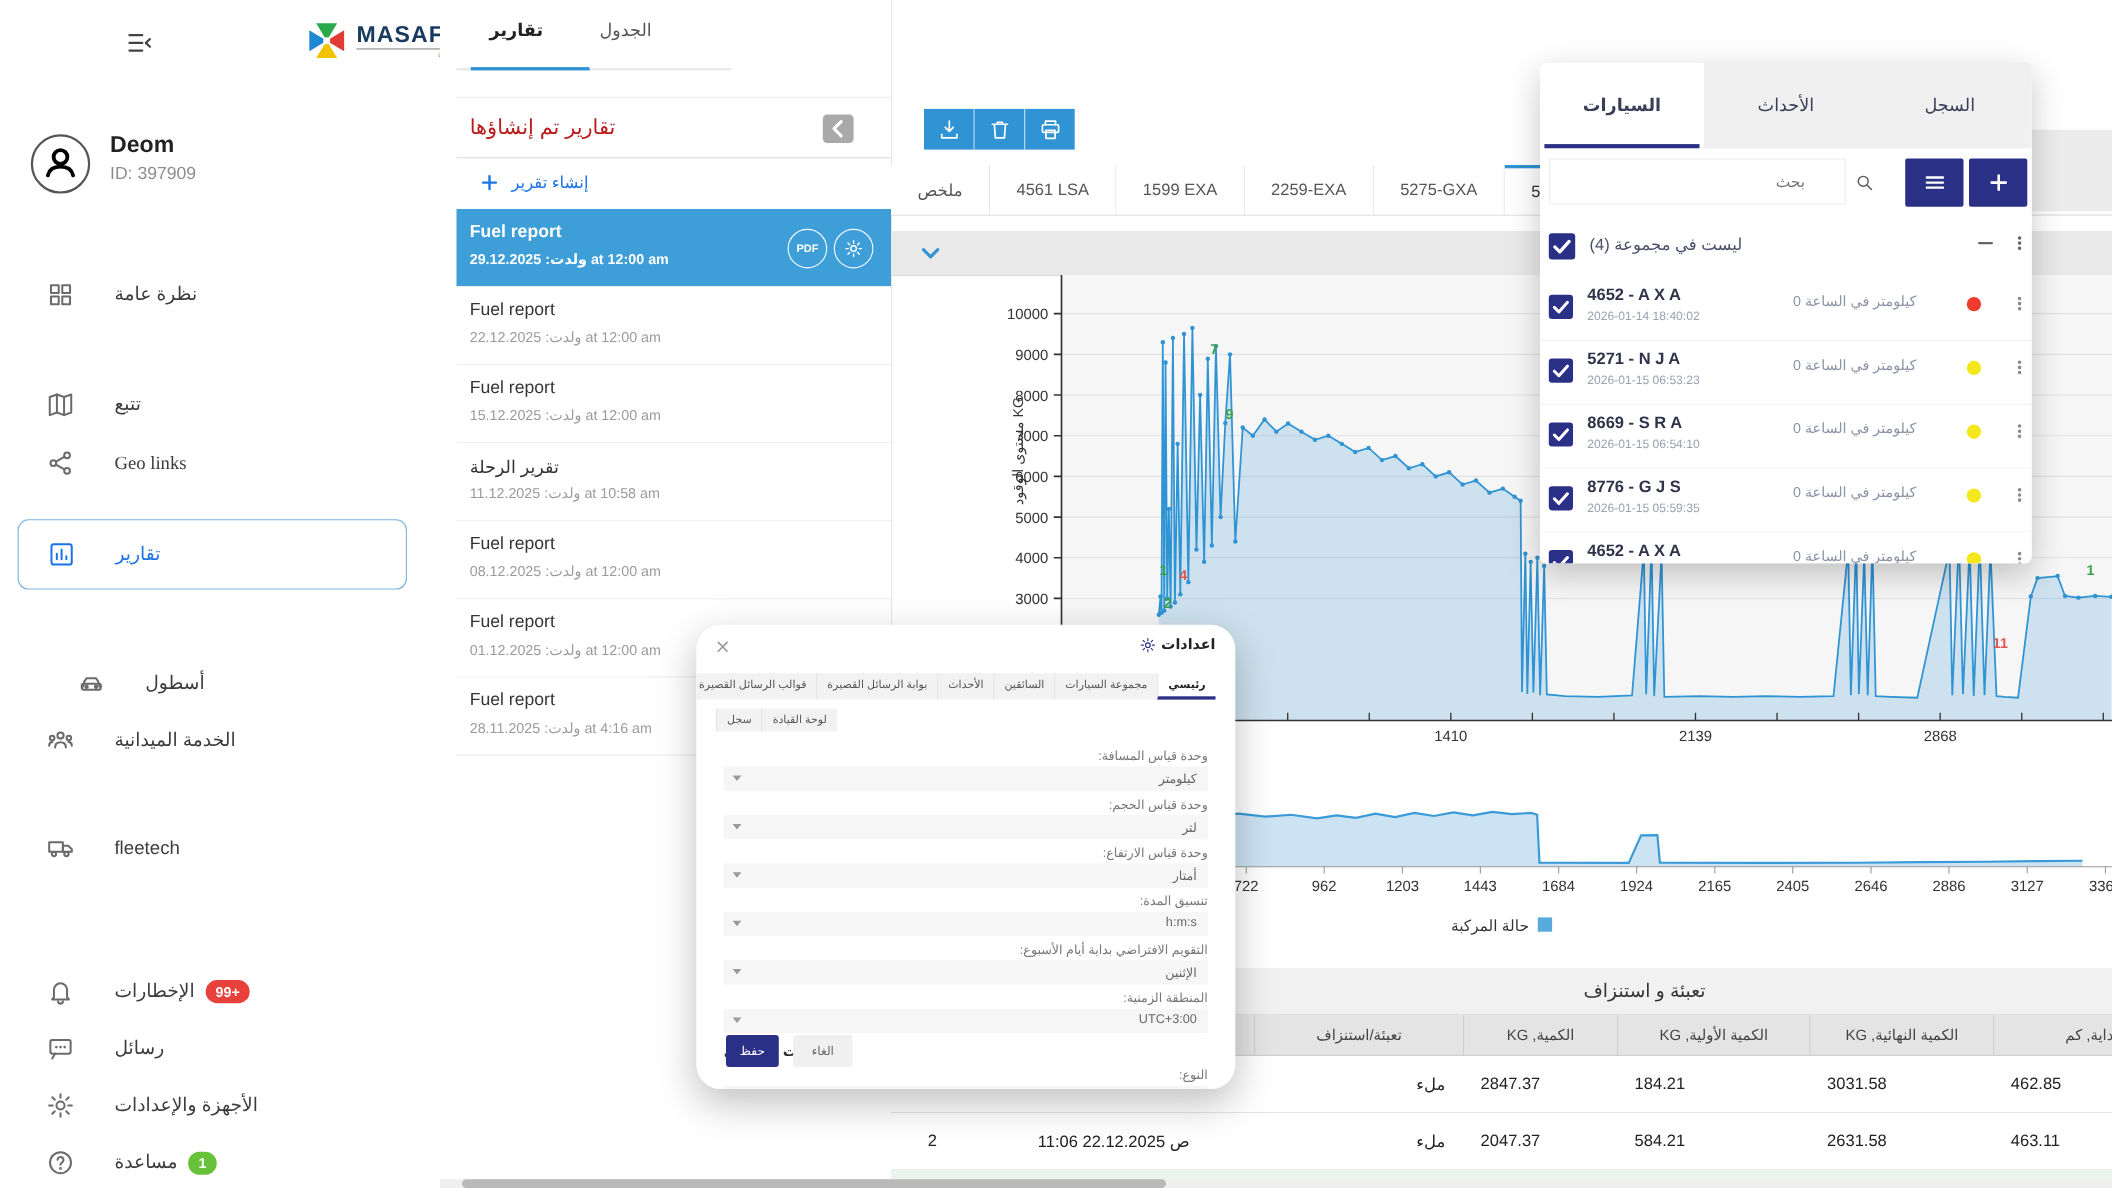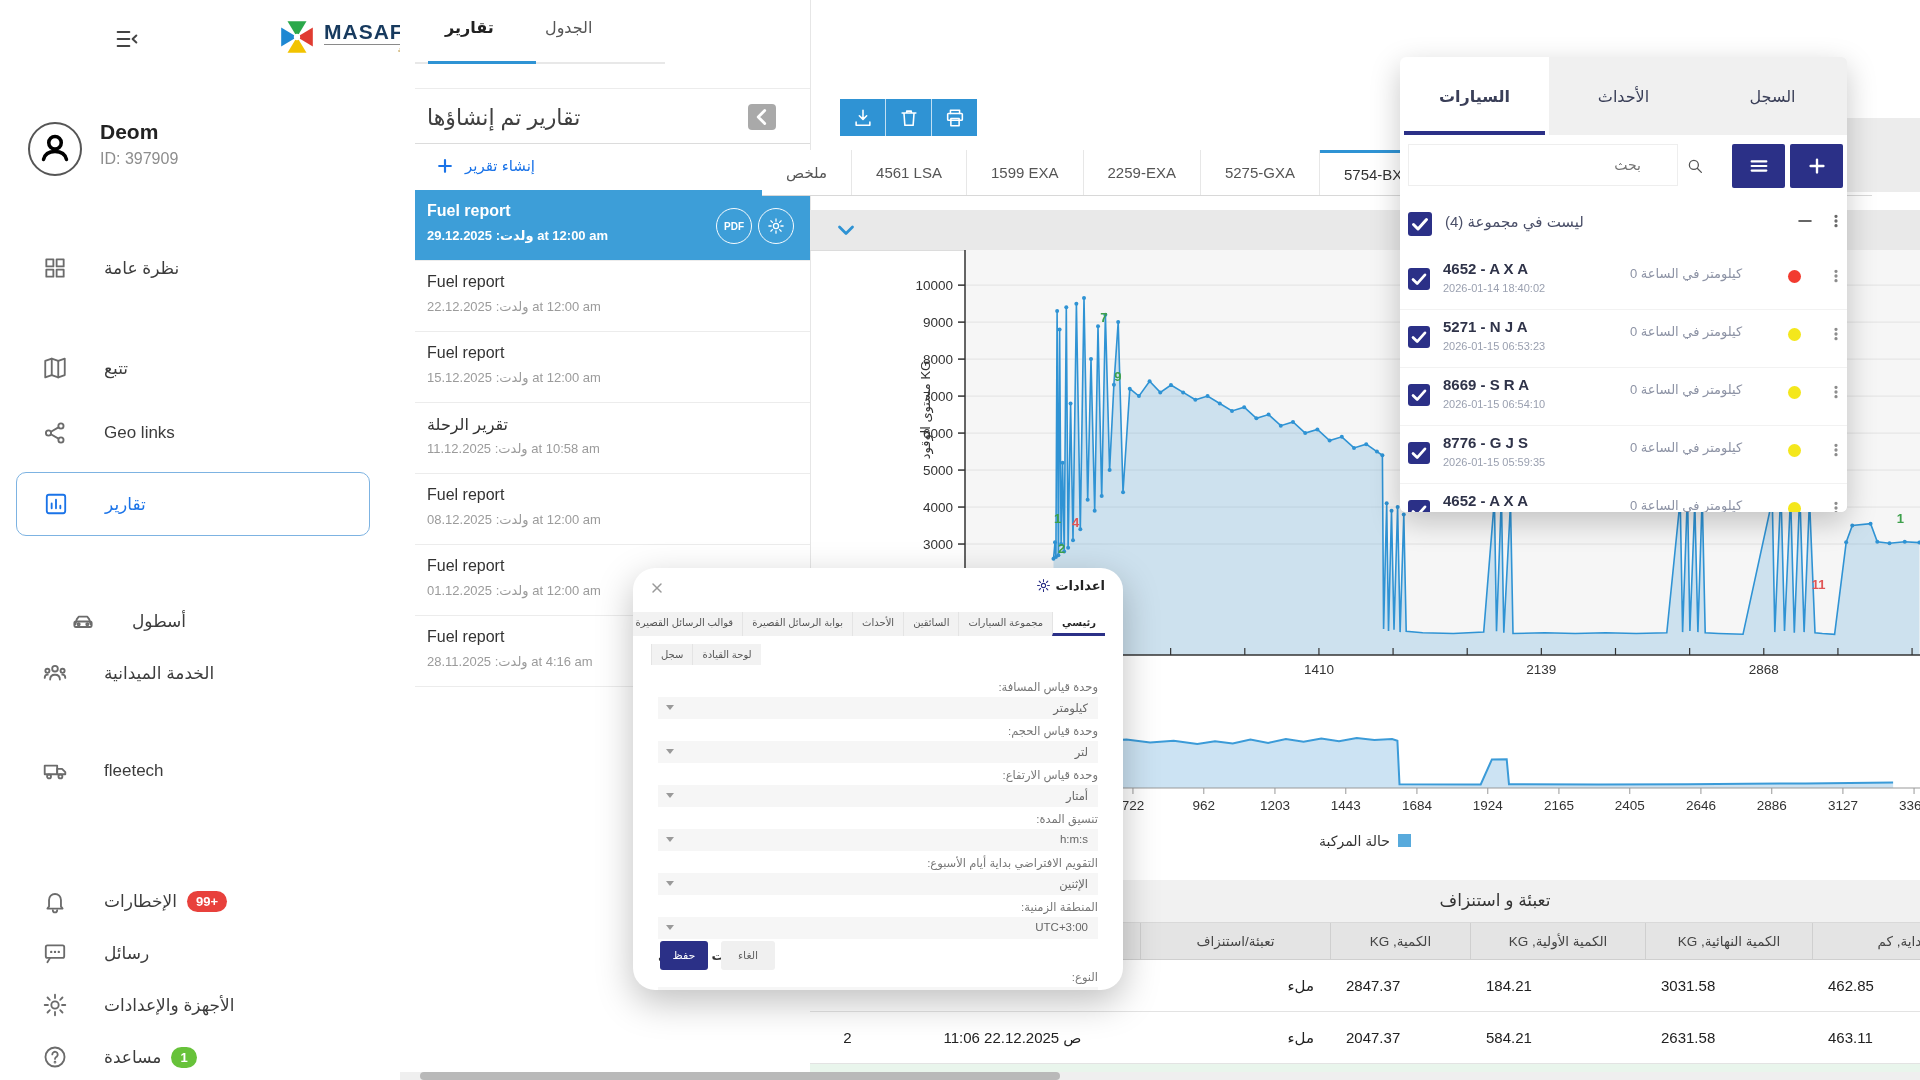--- a/index.html
+++ b/index.html
@@ -15,38 +15,38 @@
   .side-item.active-pill .ic{color:#1a73e8;margin-left:26px;}
   .side-item.active-pill .lbl{color:#1a73e8;}
   .badge{display:inline-block;margin-left:10px;border-radius:12px;color:#fff;font-size:13px;font-weight:bold;padding:3px 9px;}
   
   #reports{left:400px;top:0;width:410px;height:1080px;background:#fff;border-right:1px solid #e6e6e6;}
   .rp-tab{position:absolute;top:18px;font-size:16px;color:#555;cursor:pointer;}
   .rp-tab.active{color:#222;font-weight:bold;}
   #rp-underline-track{position:absolute;left:15px;top:62px;width:250px;height:2px;background:#e8e8e8;}
   #rp-underline{position:absolute;left:28px;top:61px;width:108px;height:3px;background:#2f93d4;}
   #rp-header{position:absolute;left:15px;top:88px;width:395px;height:54px;border-top:1px solid #ececec;border-bottom:1px solid #dcdcdc;}
-  #rp-header .t{position:absolute;left:12px;top:16px;font-size:22px;color:#404040;}
+  #rp-header .t{position:absolute;left:12px;top:16px;font-size:19px;color:#b91c1c;}
   #rp-collapse{position:absolute;right:34px;top:15px;width:28px;height:26px;background:#a9a9a9;border-radius:4px;color:#fff;display:flex;align-items:center;justify-content:center;cursor:pointer;}
   #rp-create{position:absolute;left:15px;top:142px;width:395px;height:48px;border-bottom:1px solid #ececec;display:flex;align-items:center;cursor:pointer;}
   #rp-create .ic{width:20px;height:20px;color:#1a73e8;margin-left:20px;}
   #rp-create .lbl{color:#1a73e8;font-size:15px;margin-left:10px;}
   #rp-list{position:absolute;left:15px;top:190px;width:395px;}
   .rp-item{position:relative;height:70px;border-bottom:1px solid #ececec;cursor:pointer;background:#fff;}
   .rp-item .ti{position:absolute;left:12px;top:12px;font-size:16px;color:#333;}
   .rp-item .su{position:absolute;left:12px;top:38px;font-size:13px;color:#9b9b9b;direction:ltr;}
   .rp-item.sel{background:#3d9ed8;}
   .rp-item.sel .ti{color:#fff;font-weight:bold;}
   .rp-item.sel .su{color:#fff;font-weight:bold;}
   .rp-item .cbtn{position:absolute;top:18px;width:34px;height:34px;border:1.5px solid rgba(255,255,255,.95);border-radius:50%;color:#fff;display:flex;align-items:center;justify-content:center;font-size:10px;font-weight:bold;cursor:pointer;}
   
   #toolbar{left:840px;top:99px;height:37px;display:flex;}
   .tb-btn{width:45px;height:37px;background:#2f93d4;color:#fff;display:flex;align-items:center;justify-content:center;border-right:1px solid rgba(255,255,255,.7);cursor:pointer;}
   .tb-btn:last-child{border-right:none;}
-  #vtabs{left:762px;top:150px;width:1110px;height:45px;border-bottom:1px solid #d8d8d8;display:flex;}
+  #vtabs{left:810px;top:150px;width:1110px;height:45px;border-bottom:1px solid #d8d8d8;display:flex;}
   .vtab{height:45px;padding:0 24px;display:flex;align-items:center;font-size:15px;color:#555;border-right:1px solid #e7e7e7;background:#fff;box-sizing:border-box;cursor:pointer;}
   .vtab.active{border-top:3px solid #2f93d4;color:#333;}
   #collapsebar{left:810px;top:210px;width:1110px;height:40px;background:#e9e9e9;border-bottom:1px solid #dcdcdc;}
   #collapsebar .ic{position:absolute;left:24px;top:8px;width:24px;height:24px;color:#2f93d4;cursor:pointer;}
   .grayblock{left:1845px;top:118px;width:75px;height:74px;background:#ececec;}
   .annot{position:absolute;font-size:13px;font-weight:bold;z-index:3;}
   #legend{left:810px;top:833px;width:1110px;text-align:center;direction:rtl;font-size:14px;color:#333;}
   #legend .sq{display:inline-block;width:13px;height:13px;background:#58aadc;margin-left:8px;vertical-align:-1px;}
   
   #ftable{left:810px;top:880px;width:1110px;height:200px;overflow:hidden;}
@@ -150,21 +150,21 @@
         </div>
         <div class="side-item" style="top: 345px;">
           <span class="ic">
             <svg viewBox="0 0 24 24" width="100%" height="100%" fill="none" stroke="currentColor" stroke-width="1.7" stroke-linecap="round" stroke-linejoin="round">
               <path d="M3 5.5l6-2.2 6 2.2 6-2.2v15.2l-6 2.2-6-2.2-6 2.2z"></path>
               <path d="M9 3.3v15.2M15 5.5v15.2"></path>
             </svg>
           </span>
           <span class="lbl">تتبع</span>
         </div>
-        <div class="side-item" style="top: 410px;">
+        <div class="side-item" style="top: 398px; font-family: Liberation Serif, serif;">
           <span class="ic">
             <svg viewBox="0 0 24 24" width="100%" height="100%" fill="none" stroke="currentColor" stroke-width="1.7" stroke-linecap="round" stroke-linejoin="round">
               <circle cx="17.5" cy="5.5" r="2.4"></circle>
               <circle cx="6" cy="12" r="2.4"></circle>
               <circle cx="17.5" cy="18.5" r="2.4"></circle>
               <path d="M8.2 10.8l7-4M8.2 13.2l7 4"></path>
             </svg>
           </span>
           <span class="lbl">Geo links</span>
         </div>

